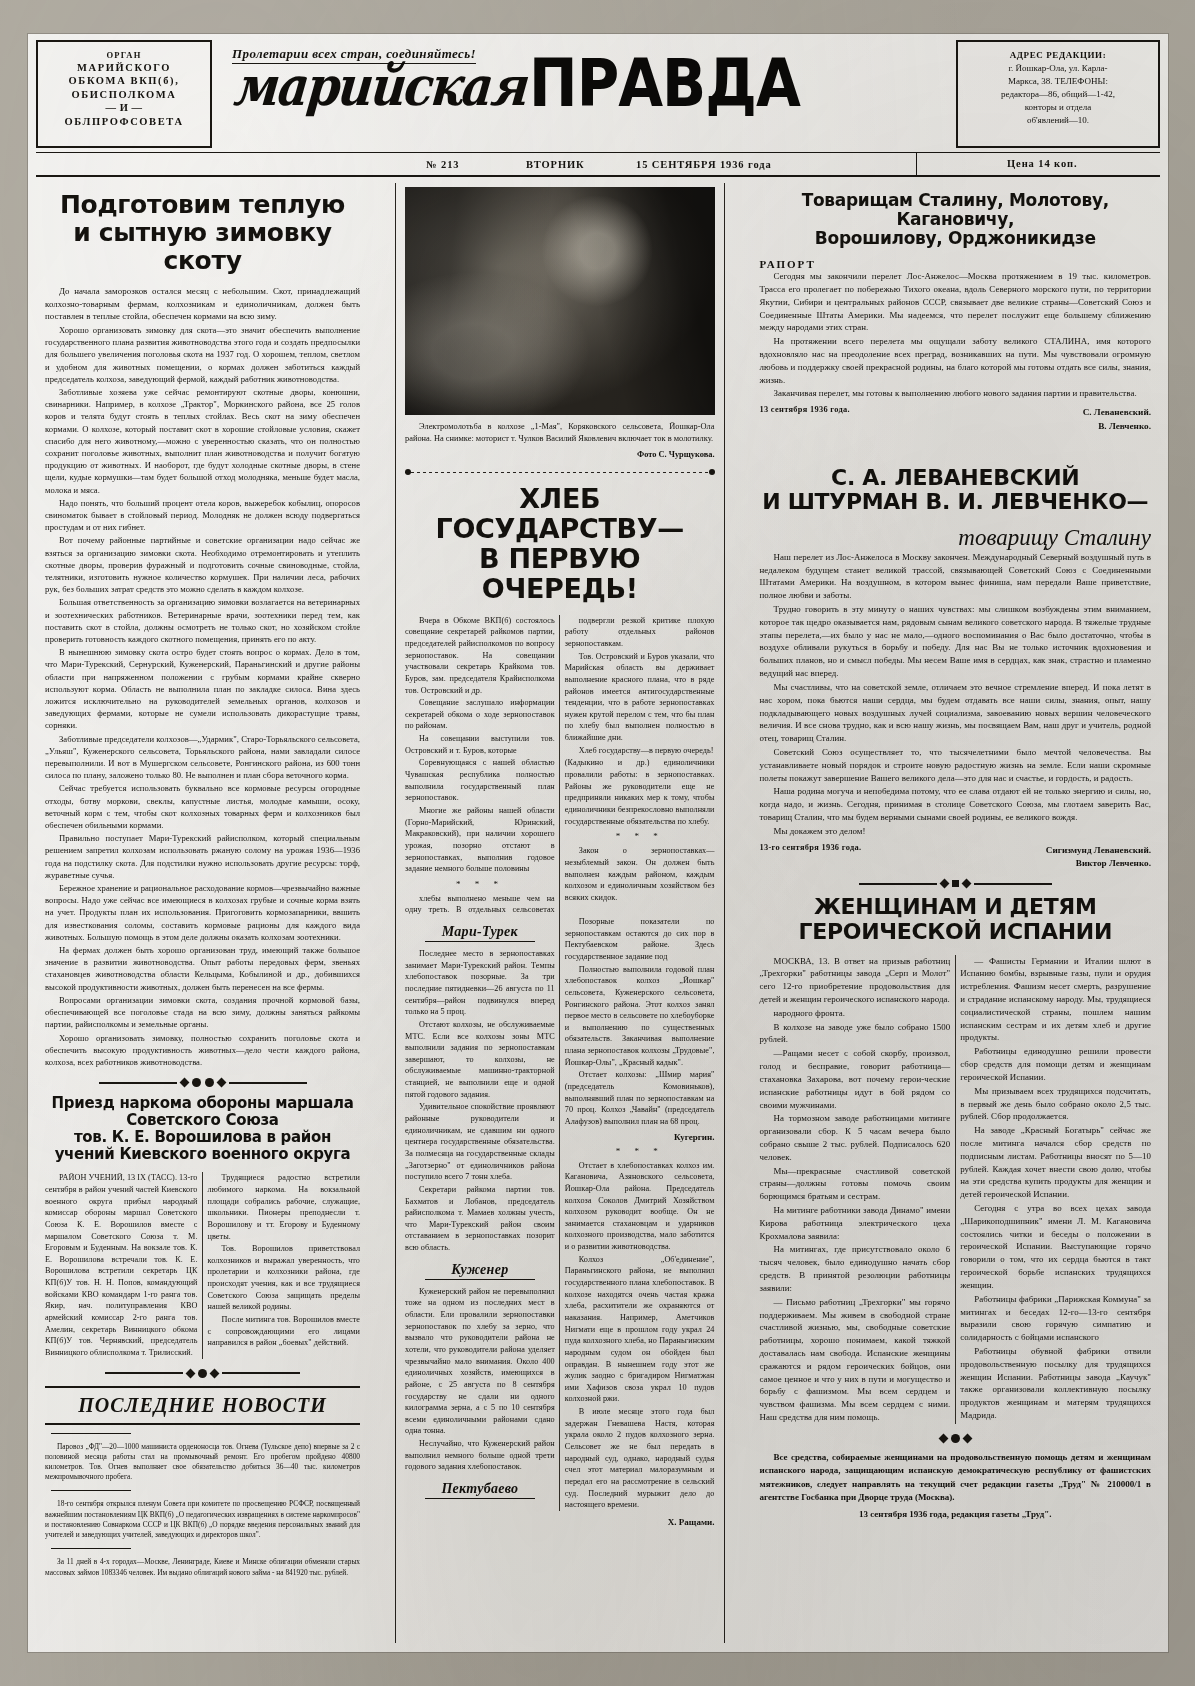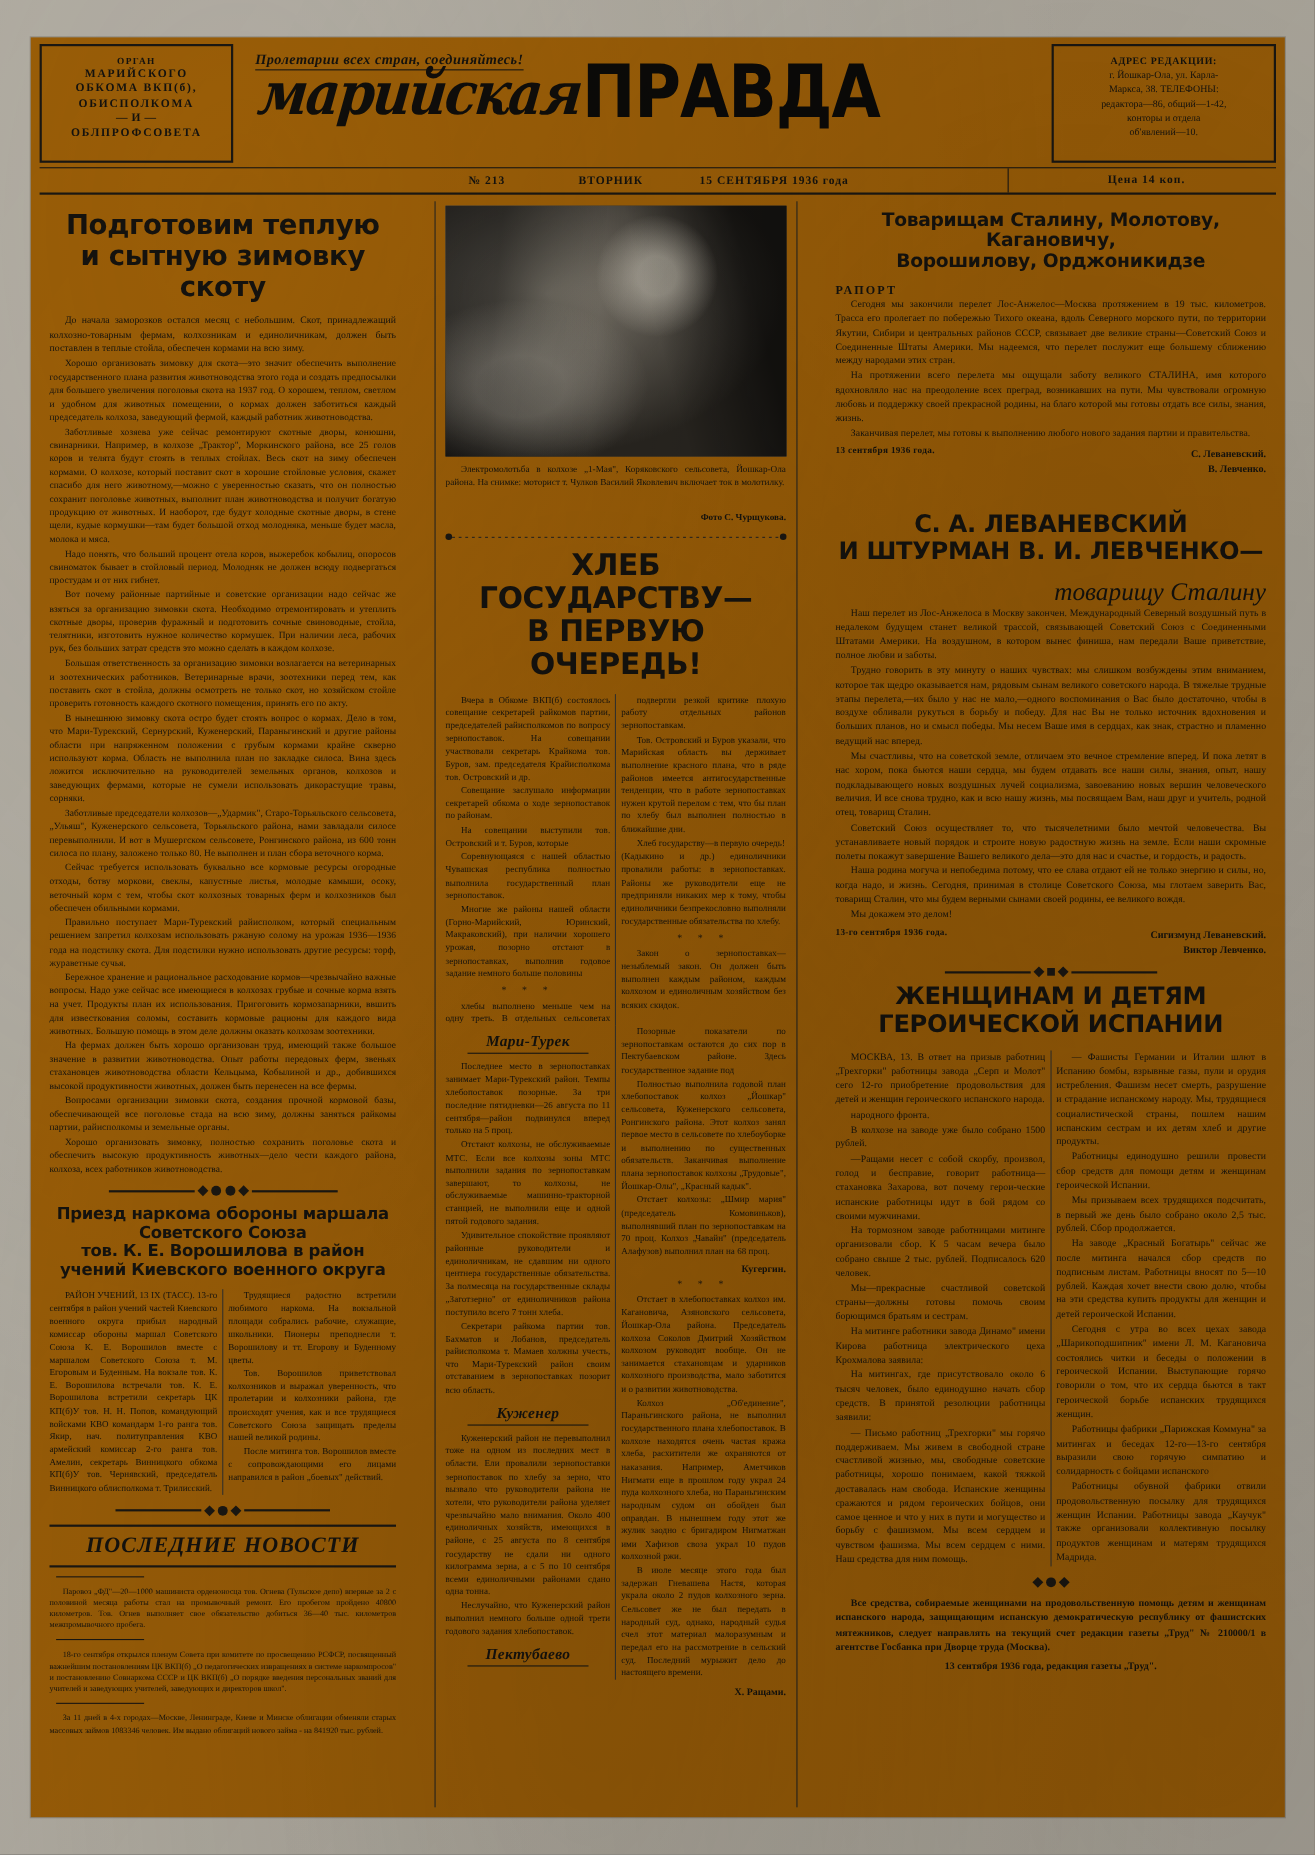--- a/index.html
+++ b/index.html
@@ -30,21 +30,21 @@
       linear-gradient(125deg, rgba(200,196,186,.35), rgba(150,145,133,.25));
     pointer-events: none;
     z-index: 5;
     mix-blend-mode: multiply;
     opacity: .85;
   }
   .sheet {
     position: absolute;
     left: 28px; top: 34px;
     width: 1140px; height: 1618px;
-    background: #a16207;
+    background: #ffffff;
     box-shadow: 0 0 0 1px rgba(60,56,48,.25);
   }
   
   .masthead {
     position: relative;
     height: 118px;
     display: flex;
     align-items: stretch;
   }
   .org-box {
@@ -199,21 +199,21 @@
       linear-gradient(95deg, rgba(0,0,0,.45) 0 16%, rgba(0,0,0,0) 45%),
       linear-gradient(255deg, rgba(0,0,0,.55) 0 14%, rgba(0,0,0,0) 40%);
   }
   .caption {
     font-size: 8.4px;
     line-height: 1.42;
     text-align: justify;
     margin: 0;
     text-indent: 14px;
   }
-  .caption .credit { display: block; text-align: right; font-weight: bold; text-indent: 0; margin-top: 20px;}
+  .caption .credit { display: block; text-align: right; font-weight: bold; text-indent: 0; margin-top: 4px;}
   .wavyrule {
     height: 8px;
     margin: 7px 0 4px 0;
     background-image: repeating-linear-gradient(90deg, #2a2621 0 3px, transparent 3px 6px);
     background-size: 6px 1.4px;
     background-repeat: repeat-x;
     background-position: 0 4px;
     position: relative;
   }
   .wavyrule::before, .wavyrule::after {

